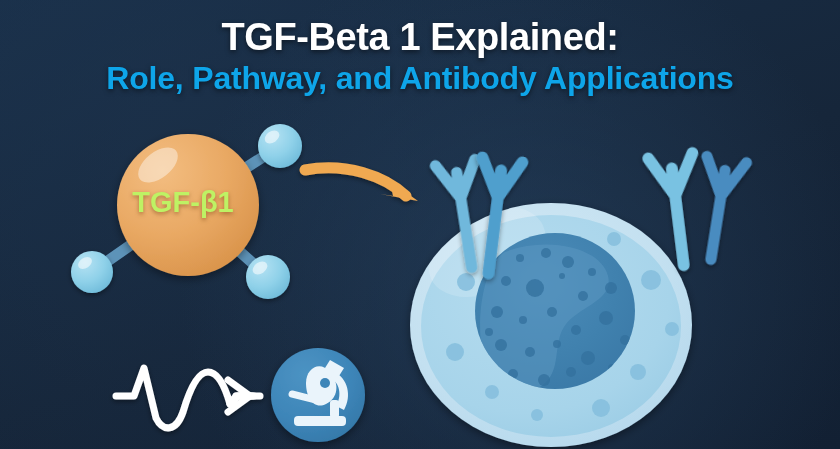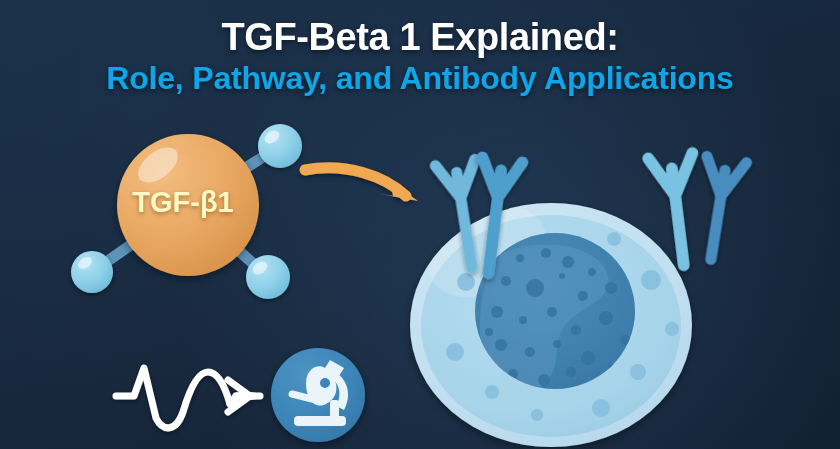--- a/index.html
+++ b/index.html
@@ -61,21 +61,21 @@
     overflow: visible;
   }
   #molecule-label {
     position: absolute;
     left: 108px;
     top: 186px;
     width: 150px;
     text-align: center;
     font-size: 29px;
     font-weight: bold;
-    color: #fef9c3;
+    color: #bef264;
     text-shadow: 0 2px 4px rgba(120,70,20,0.55);
     z-index: 14;
     pointer-events: none;
   }
 </style>
 </head>
 <body>
 
 <div id="canvas">
 

